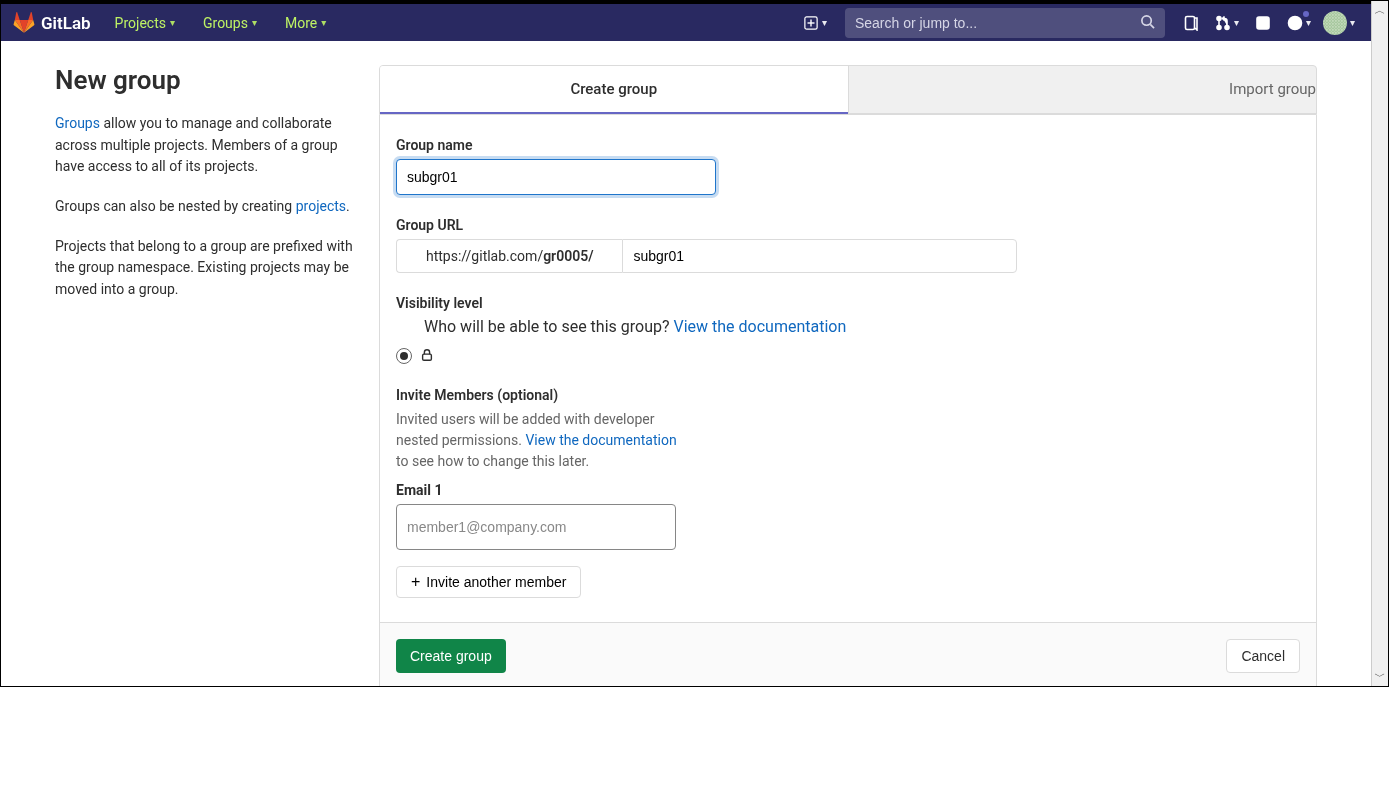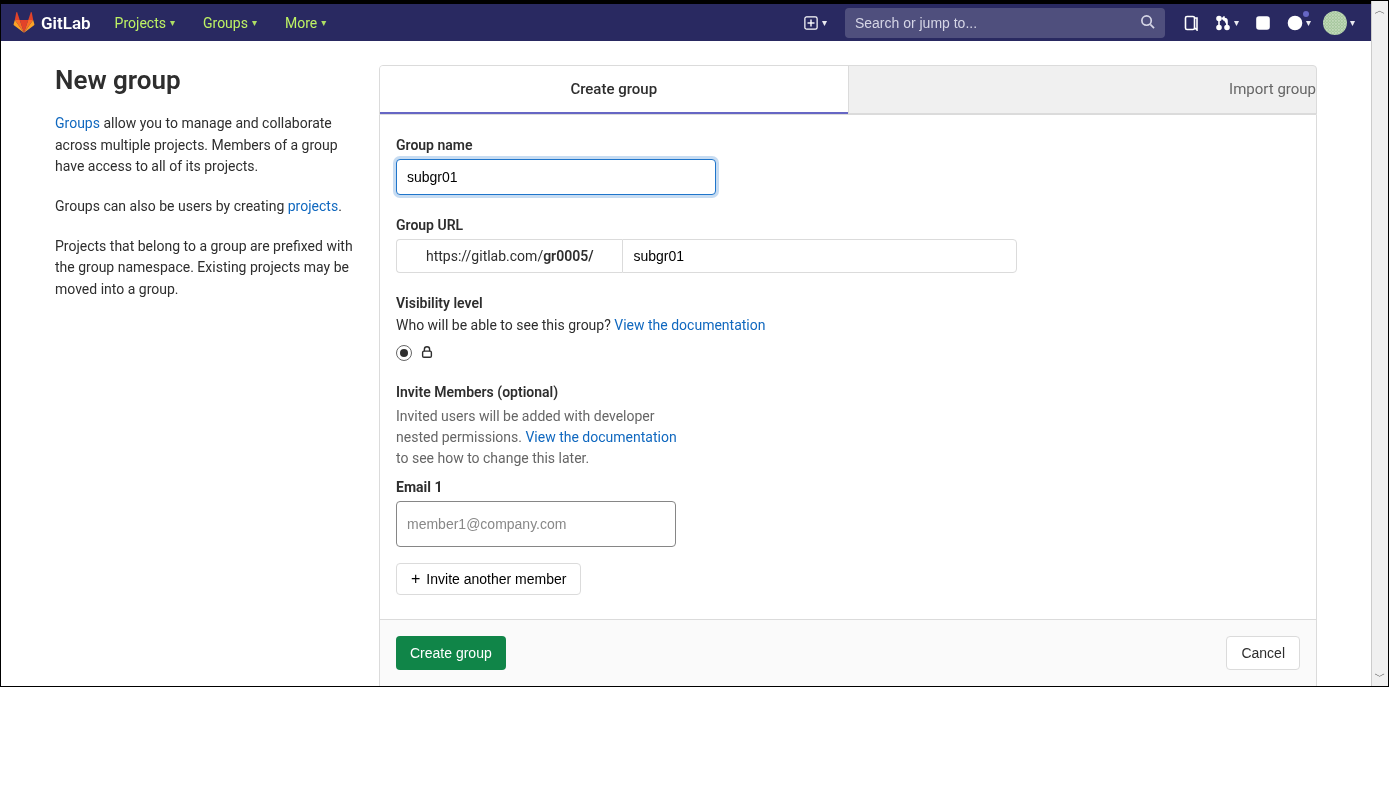--- a/index.html
+++ b/index.html
@@ -125,21 +125,21 @@
   .url-prefix {
     border:1px solid #dbdbdb; border-right:none;
     background:#fff; padding: 8px 29px; border-radius:4px 0 0 4px;
     font-size:14px; color:#2e2e2e;
   }
   .url-prefix b { font-weight:600;}
   .url-input {
     flex:1; max-width: 395px; border:1px solid #dbdbdb; border-radius:0 4px 4px 0;
     padding: 8px 10px; font-size:14px; outline:none;
   }
-  .helper-text { color:#2e2e2e; font-size:14px; margin-bottom:10px;}
+  .helper-text { color:#2e2e2e; font-size:16px; margin-bottom:10px;margin-left:28px;}
   .helper-text a { color:#1068bf; text-decoration:none;}
   .radio-row { display:flex; align-items:flex-start; gap:8px;}
   .radio-outer {
     width:16px; height:16px; border:1px solid #666; border-radius:50%;
     display:flex; align-items:center; justify-content:center; margin-top:2px; flex-shrink:0;
   }
   .radio-inner { width:8px; height:8px; background:#2e2e2e; border-radius:50%;}
   .lock-icon svg { width:14px; height:14px; margin-top:2px; }
   .radio-label { font-size:14px;}
   .radio-desc { color:#2e2e2e; font-size:14px; margin-top:2px;}
@@ -264,21 +264,21 @@
       </div>
     </div>
 
     <div class="page">
       <aside class="sidebar">
         <h1>New group</h1>
         <p>
           <a href="#">Groups</a><span> allow you to manage and collaborate across multiple projects. Members of a group have access to all of its projects.</span>
         </p>
         <p>
-          <span>Groups can also be users by creating </span><a href="#">projects</a><span>.</span>
+          <span>Groups can also be nested by creating </span><a href="#">projects</a><span>.</span>
         </p>
         <p>Projects that belong to a group are prefixed with the group namespace. Existing projects may be moved into a group.</p>
       </aside>
 
       <div class="main">
         <div class="tabs">
           <div class="tab active">Create group</div>
           <div class="tab">Import group</div>
         </div>
 

